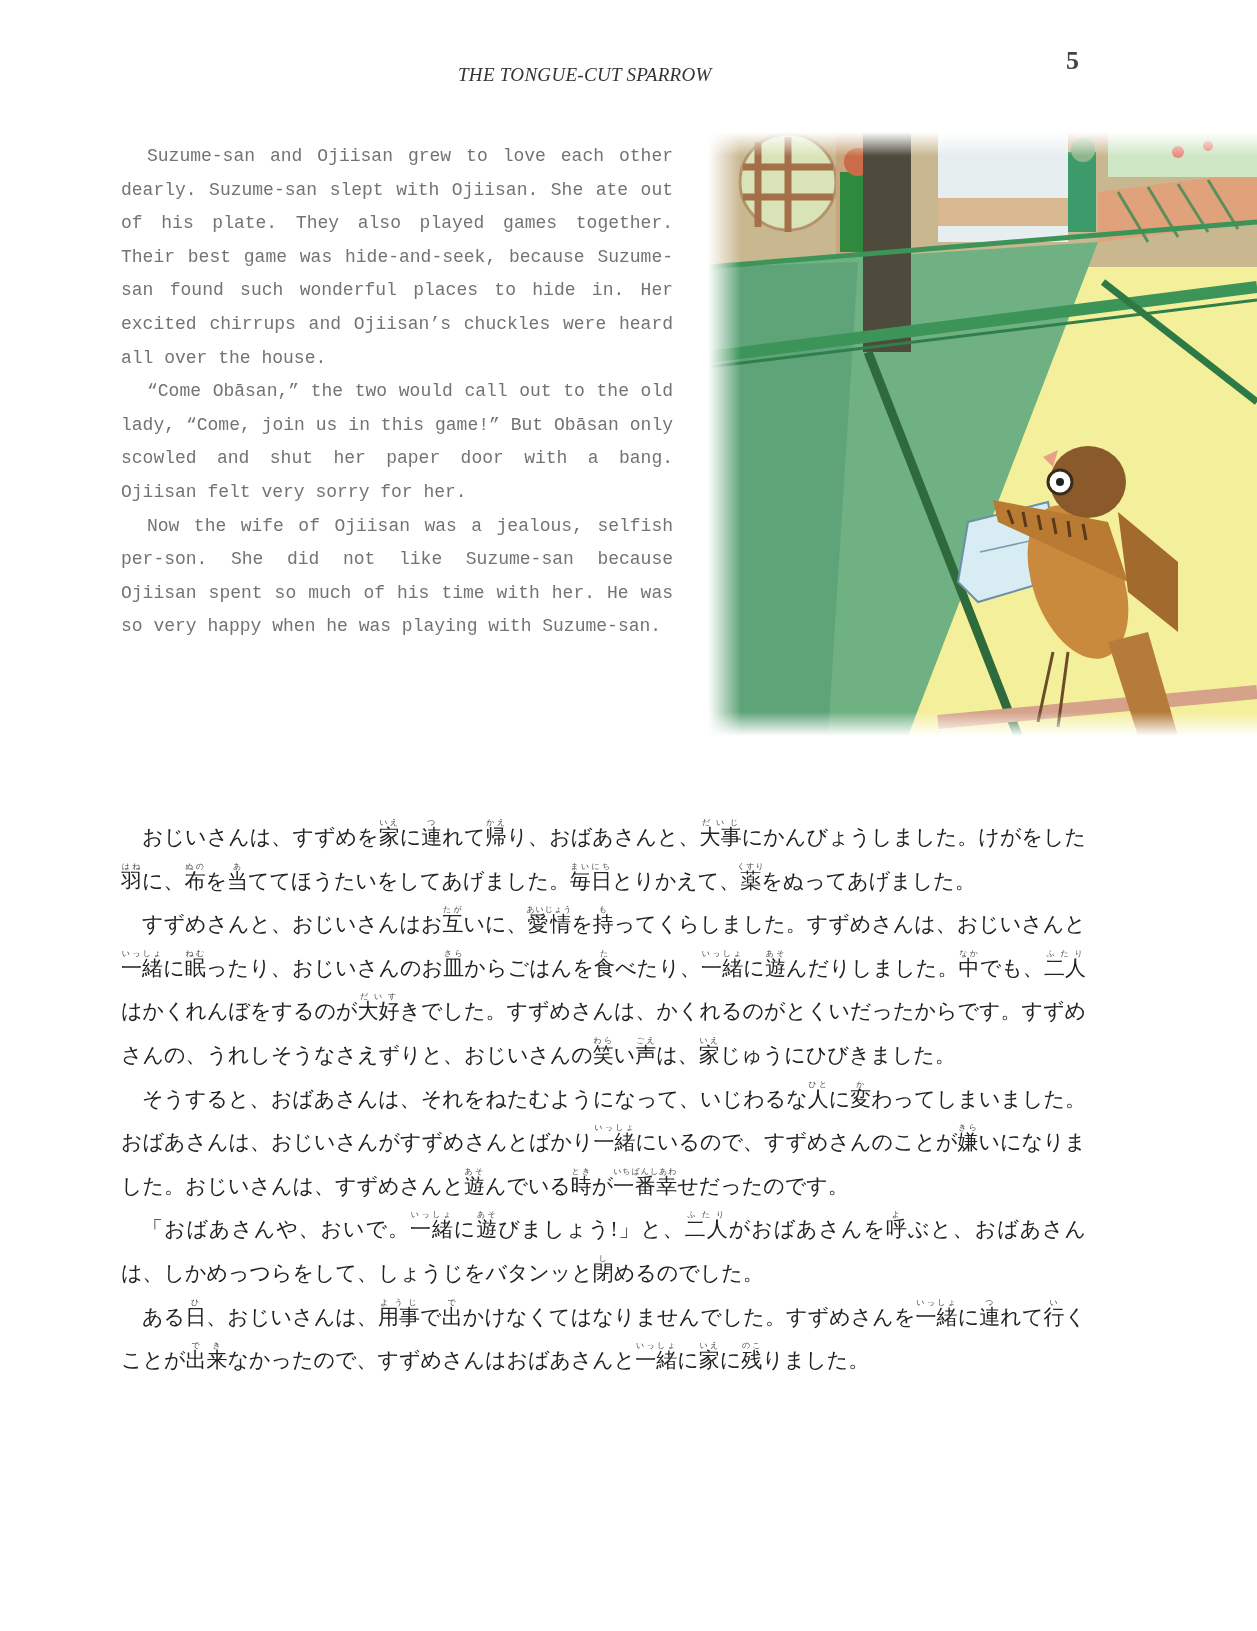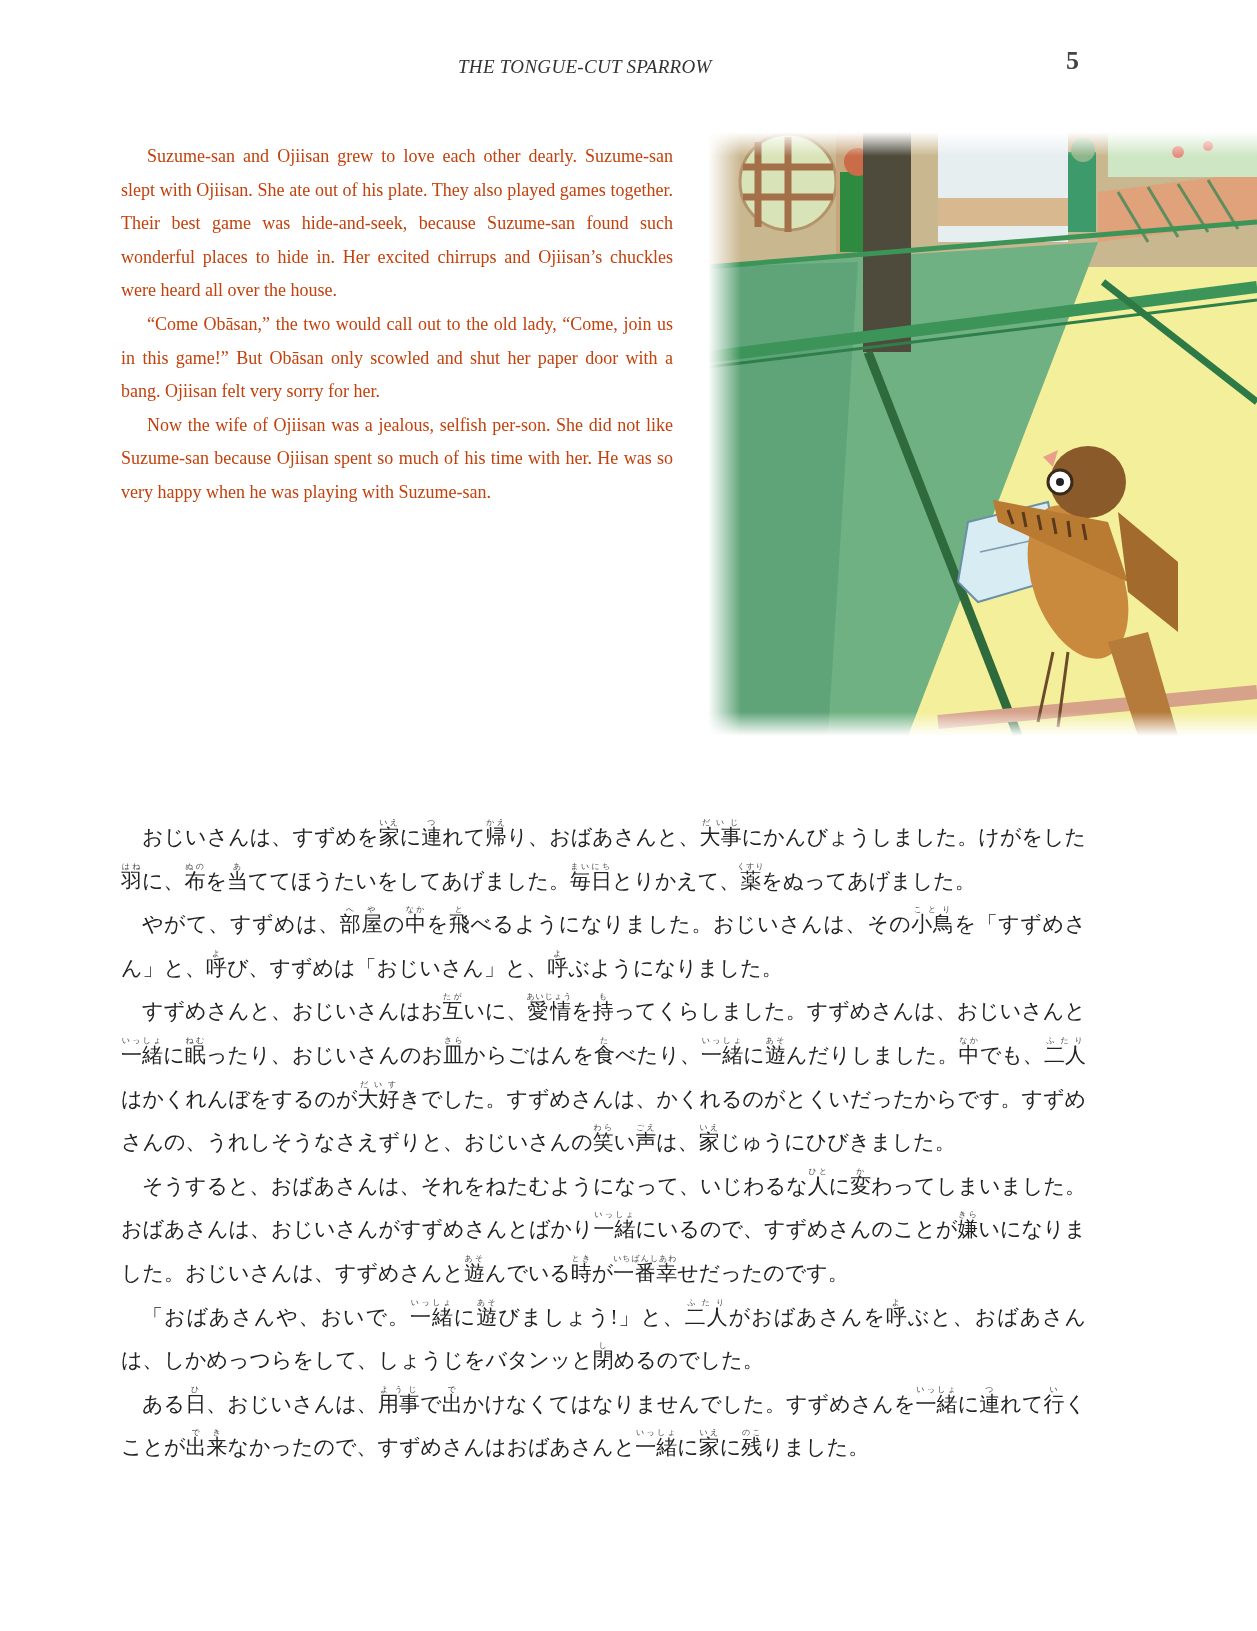--- a/index.html
+++ b/index.html
@@ -1,30 +1,30 @@
 <!DOCTYPE html>
 <html><head>
 <meta charset="utf-8">
 <style>
   html, body { margin: 0; padding: 0; background: #ffffff; }
   body { width: 1257px; height: 1631px; position: relative; overflow: hidden; color: #2a2a2a; }
   .running-head {
-    position: absolute; top: 56px; left: 458px;
+    position: absolute; top: 64px; left: 458px;
     font-family: "Liberation Serif", "DejaVu Serif", serif;
     font-style: italic; font-size: 19px; letter-spacing: 0.3px; color: #333;
   }
   .page-num {
     position: absolute; top: 46px; left: 1066px;
     font-family: "Liberation Serif", "DejaVu Serif", serif;
     font-weight: bold; font-size: 26px; color: #444;
   }
   .en-text {
     position: absolute; top: 140px; left: 121px; width: 552px;
-    font-family: Liberation Serif, serif;
-    font-size: 18px; line-height: 33.6px; text-align: justify; color: #c2410c;
+    font-family: Liberation Mono, monospace;
+    font-size: 18px; line-height: 33.6px; text-align: justify; color: #737373;
   }
   .en-text p { margin: 0; text-indent: 26px; }
   .illustration {
     position: absolute; top: 132px; left: 708px; width: 549px; height: 604px;
     overflow: hidden;
   }
   .illustration svg { display: block; }
   .jp-text {
     position: absolute; top: 816px; left: 121px; width: 965px;
     font-family: Liberation Serif, serif;
@@ -122,19 +122,18 @@
       <path d="M345 520 L330 590 M360 520 L350 595" stroke="#6d4a2a" stroke-width="3"></path>
 
       <rect x="0" y="0" width="549" height="604" fill="url(#edgeL)"></rect>
       <rect x="0" y="0" width="549" height="604" fill="url(#edgeT)"></rect>
       <rect x="0" y="0" width="549" height="604" fill="url(#edgeB)"></rect>
     </svg>
   </div>
 
   <div class="jp-text">
     <p>おじいさんは、すずめを<ruby>家<rt>いえ</rt></ruby>に<ruby>連<rt>つ</rt></ruby>れて<ruby>帰<rt>かえ</rt></ruby>り、おばあさんと、<ruby>大事<rt>だいじ</rt></ruby>にかんびょうしました。けがをした<ruby>羽<rt>はね</rt></ruby>に、<ruby>布<rt>ぬの</rt></ruby>を<ruby>当<rt>あ</rt></ruby>ててほうたいをしてあげました。<ruby>毎日<rt>まいにち</rt></ruby>とりかえて、<ruby>薬<rt>くすり</rt></ruby>をぬってあげました。</p>
-    <p>やがて、すずめは、<ruby>部屋<rt>へや</rt></ruby>の<ruby>中<rt>なか</rt></ruby>を<ruby>飛<rt>と</rt></ruby>べるようになりました。おじいさんは、その<ruby>小鳥<rt>ことり</rt></ruby>を「すずめさん」と、<ruby>呼<rt>よ</rt></ruby>び、すずめは「おじいさん」と、<ruby>呼<rt>よ</rt></ruby>ぶようになりました。</p>
     <p>すずめさんと、おじいさんはお<ruby>互<rt>たが</rt></ruby>いに、<ruby>愛情<rt>あいじょう</rt></ruby>を<ruby>持<rt>も</rt></ruby>ってくらしました。すずめさんは、おじいさんと<ruby>一緒<rt>いっしょ</rt></ruby>に<ruby>眠<rt>ねむ</rt></ruby>ったり、おじいさんのお<ruby>皿<rt>さら</rt></ruby>からごはんを<ruby>食<rt>た</rt></ruby>べたり、<ruby>一緒<rt>いっしょ</rt></ruby>に<ruby>遊<rt>あそ</rt></ruby>んだりしました。<ruby>中<rt>なか</rt></ruby>でも、<ruby>二人<rt>ふたり</rt></ruby>はかくれんぼをするのが<ruby>大好<rt>だいす</rt></ruby>きでした。すずめさんは、かくれるのがとくいだったからです。すずめさんの、うれしそうなさえずりと、おじいさんの<ruby>笑<rt>わら</rt></ruby>い<ruby>声<rt>ごえ</rt></ruby>は、<ruby>家<rt>いえ</rt></ruby>じゅうにひびきました。</p>
     <p>そうすると、おばあさんは、それをねたむようになって、いじわるな<ruby>人<rt>ひと</rt></ruby>に<ruby>変<rt>か</rt></ruby>わってしまいました。おばあさんは、おじいさんがすずめさんとばかり<ruby>一緒<rt>いっしょ</rt></ruby>にいるので、すずめさんのことが<ruby>嫌<rt>きら</rt></ruby>いになりました。おじいさんは、すずめさんと<ruby>遊<rt>あそ</rt></ruby>んでいる<ruby>時<rt>とき</rt></ruby>が<ruby>一番幸<rt>いちばんしあわ</rt></ruby>せだったのです。</p>
     <p>「おばあさんや、おいで。<ruby>一緒<rt>いっしょ</rt></ruby>に<ruby>遊<rt>あそ</rt></ruby>びましょう!」と、<ruby>二人<rt>ふたり</rt></ruby>がおばあさんを<ruby>呼<rt>よ</rt></ruby>ぶと、おばあさんは、しかめっつらをして、しょうじをバタンッと<ruby>閉<rt>し</rt></ruby>めるのでした。</p>
     <p>ある<ruby>日<rt>ひ</rt></ruby>、おじいさんは、<ruby>用事<rt>ようじ</rt></ruby>で<ruby>出<rt>で</rt></ruby>かけなくてはなりませんでした。すずめさんを<ruby>一緒<rt>いっしょ</rt></ruby>に<ruby>連<rt>つ</rt></ruby>れて<ruby>行<rt>い</rt></ruby>くことが<ruby>出来<rt>でき</rt></ruby>なかったので、すずめさんはおばあさんと<ruby>一緒<rt>いっしょ</rt></ruby>に<ruby>家<rt>いえ</rt></ruby>に<ruby>残<rt>のこ</rt></ruby>りました。</p>
   </div>
 </div>
 
 </body></html>

